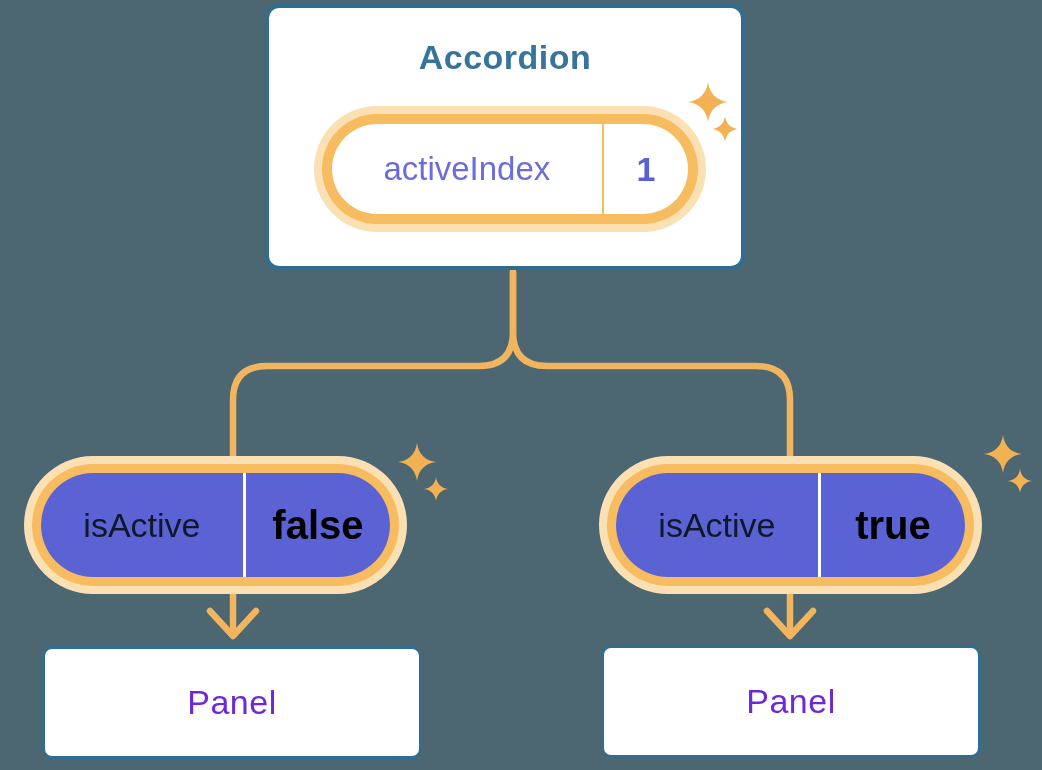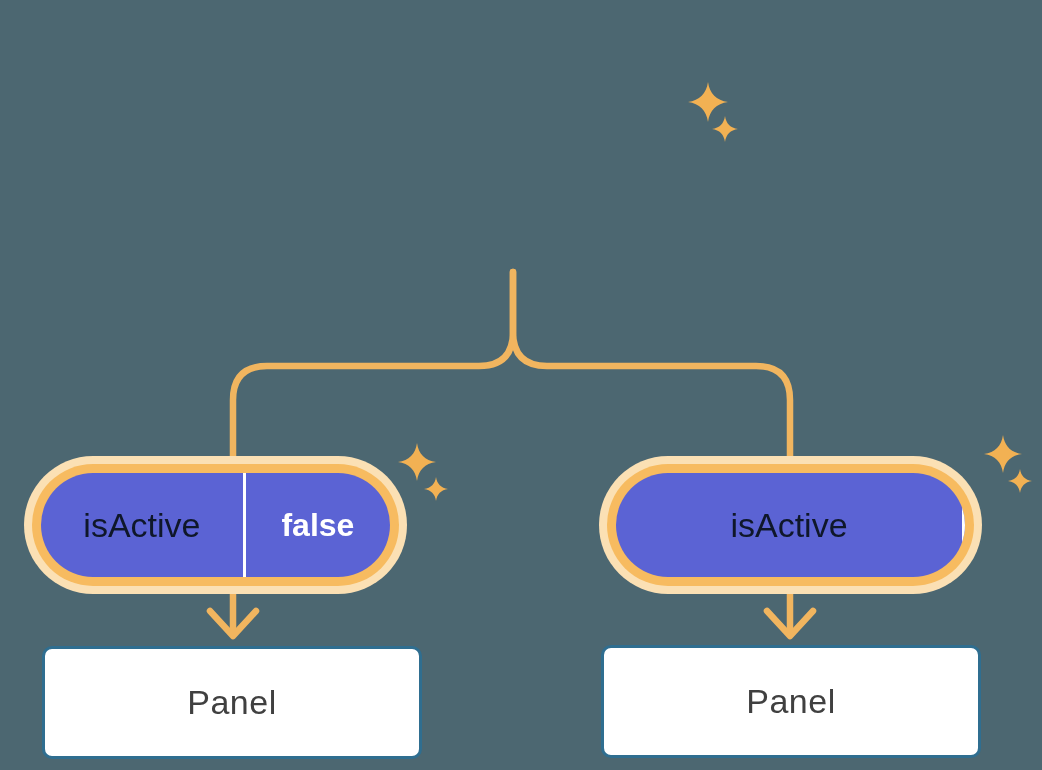--- a/index.html
+++ b/index.html
@@ -38,49 +38,61 @@
   .state-value{flex:1;font-size:34px;font-weight:bold;color:#5b5fd9;}
 
   .prop-pill{position:absolute;width:383px;height:138px;z-index:2;}
   .prop-pill.left{left:24px;top:456px;}
   .prop-pill.right{left:599px;top:456px;}
   .prop-pill .pill-ring{padding:9px;}
   .prop-pill .pill-core{background:#5b63d4;}
   .prop-pill .cell{display:flex;align-items:center;justify-content:center;}
   .prop-label{flex:1.4;font-size:34px;color:#0f172a;}
   .prop-divider{width:3px;background:#ffffff;}
-  .prop-value{flex:1;font-size:32px;font-weight:bold;color:#ffffff;}
+  .prop-value{flex:1;font-size:40px;font-weight:bold;color:#000000;}
 
   
   .panel{
     position:absolute;width:380px;height:113px;box-sizing:border-box;
     background:#ffffff;border:3px solid #2f6e90;border-radius:10px;
     display:flex;align-items:center;justify-content:center;
     z-index:2;
   }
   .panel.left{left:42px;top:646px;}
   .panel.right{left:601px;top:645px;}
-  .panel-title{font-size:34px;font-weight:500;letter-spacing:.5px;color:#404040;}
+  .panel-title{font-size:34px;font-weight:500;letter-spacing:.5px;color:#6d28d9;}
 
   
   .sparkle{position:absolute;z-index:3;}
   .sparkle path{fill:#f2b153;}
 </style>
 </head>
 <body>
 
 <div class="stage">
 
   <svg class="connectors" width="1042" height="770" viewBox="0 0 1042 770">
     <path d="M513 272 L513 332 Q513 366 479 366 L267 366 Q233 366 233 400 L233 631"></path>
     <path d="M513 272 L513 332 Q513 366 547 366 L756 366 Q790 366 790 400 L790 631"></path>
     <path d="M210 611 L233 636 L256 611"></path>
     <path d="M767 611 L790 636 L813 611"></path>
   </svg>
 
+  <div class="card">
+    <div class="card-title">Accordion</div>
+    <div class="state-pill pill-glow">
+      <div class="pill-ring">
+        <div class="pill-core">
+          <div class="cell state-label">activeIndex</div>
+          <div class="state-divider"></div>
+          <div class="cell state-value">1</div>
+        </div>
+      </div>
+    </div>
+  </div>
 
   <svg class="sparkle" style="left:688px;top:82px;" width="40" height="40" viewBox="0 0 36 36">
     <path d="M18 0 C19.5 10.5 25.5 16.5 36 18 C25.5 19.5 19.5 25.5 18 36 C16.5 25.5 10.5 19.5 0 18 C10.5 16.5 16.5 10.5 18 0 Z"></path>
   </svg>
   <svg class="sparkle" style="left:712px;top:116px;" width="26" height="26" viewBox="0 0 36 36">
     <path d="M18 0 C19.5 10.5 25.5 16.5 36 18 C25.5 19.5 19.5 25.5 18 36 C16.5 25.5 10.5 19.5 0 18 C10.5 16.5 16.5 10.5 18 0 Z"></path>
   </svg>
 
   <div class="prop-pill left pill-glow">
     <div class="pill-ring">
@@ -97,20 +109,21 @@
   </svg>
   <svg class="sparkle" style="left:424px;top:477px;" width="24" height="24" viewBox="0 0 36 36">
     <path d="M18 0 C19.5 10.5 25.5 16.5 36 18 C25.5 19.5 19.5 25.5 18 36 C16.5 25.5 10.5 19.5 0 18 C10.5 16.5 16.5 10.5 18 0 Z"></path>
   </svg>
 
   <div class="prop-pill right pill-glow">
     <div class="pill-ring">
       <div class="pill-core">
         <div class="cell prop-label">isActive</div>
         <div class="prop-divider"></div>
+        <div class="cell prop-value">true</div>
       </div>
     </div>
   </div>
 
   <svg class="sparkle" style="left:984px;top:435px;" width="38" height="38" viewBox="0 0 36 36">
     <path d="M18 0 C19.5 10.5 25.5 16.5 36 18 C25.5 19.5 19.5 25.5 18 36 C16.5 25.5 10.5 19.5 0 18 C10.5 16.5 16.5 10.5 18 0 Z"></path>
   </svg>
   <svg class="sparkle" style="left:1008px;top:469px;" width="24" height="24" viewBox="0 0 36 36">
     <path d="M18 0 C19.5 10.5 25.5 16.5 36 18 C25.5 19.5 19.5 25.5 18 36 C16.5 25.5 10.5 19.5 0 18 C10.5 16.5 16.5 10.5 18 0 Z"></path>
   </svg>

